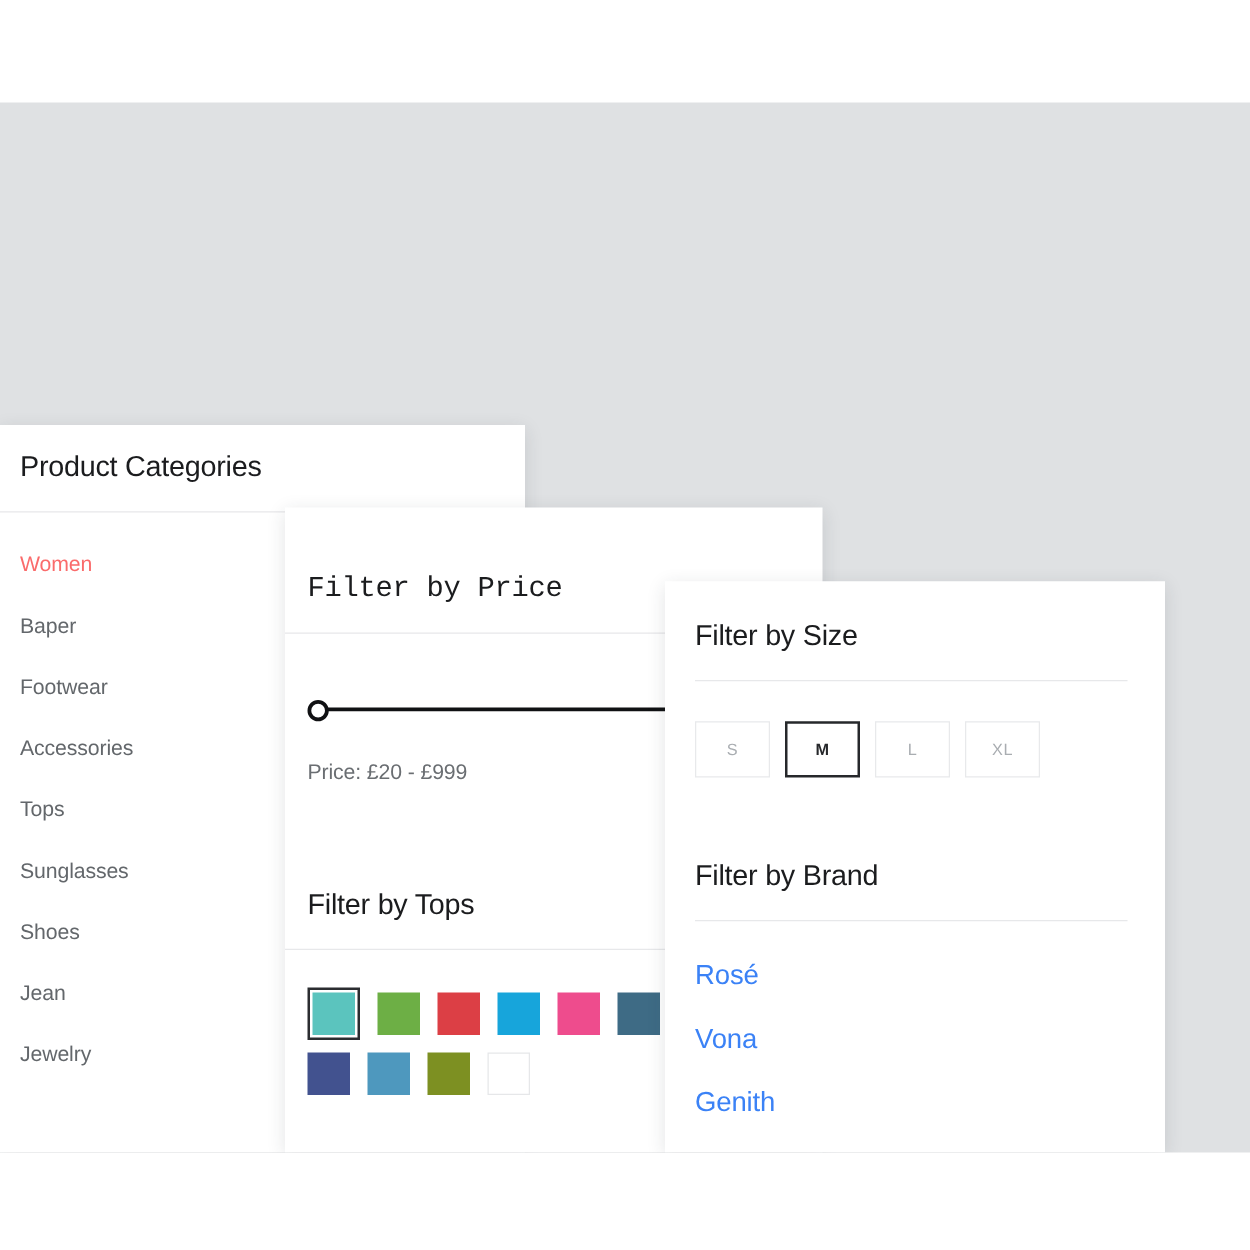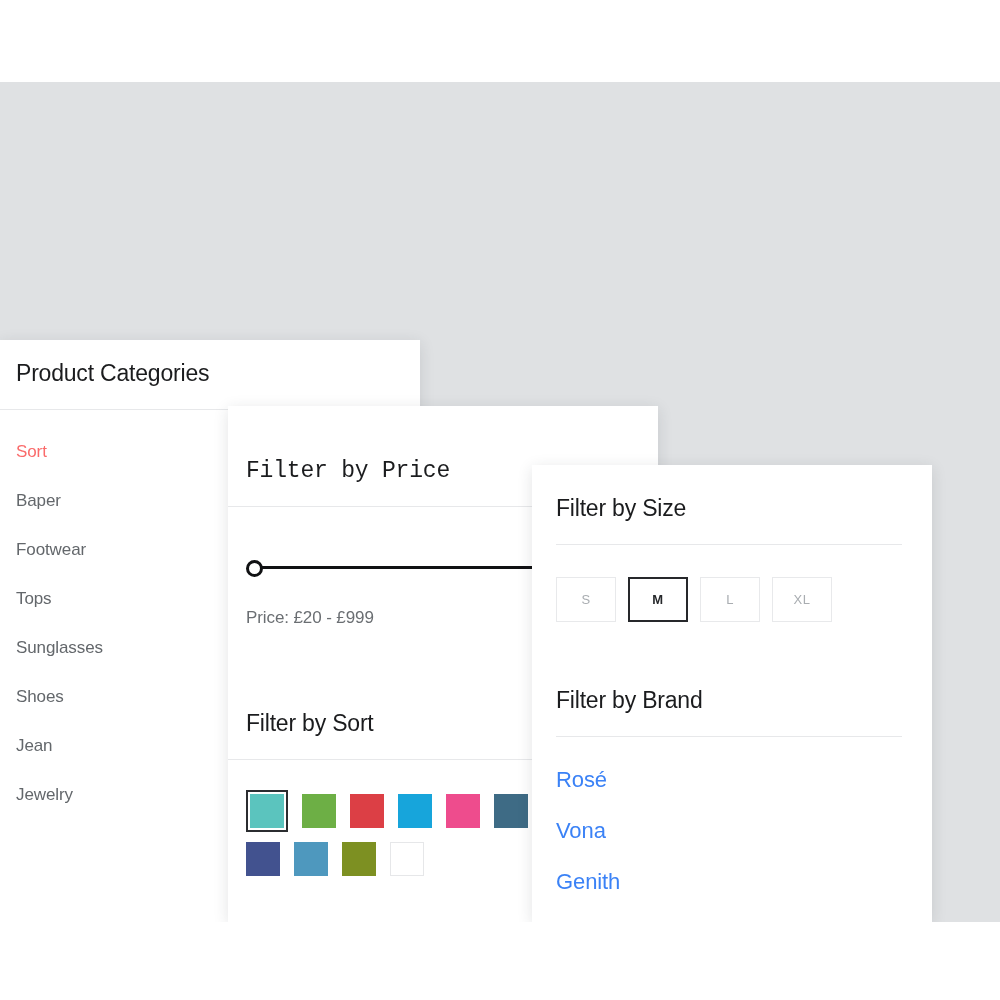--- a/index.html
+++ b/index.html
@@ -253,23 +253,24 @@
 
 <div id="stage">
 
   <div class="panel" id="panel-categories" style="left:0px; top:258px;">
     <div class="pad">
       <h2 class="panel-title" id="cat-title">Product Categories</h2>
     </div>
     <hr class="panel-rule" id="cat-rule">
     <div class="pad">
       <ul id="cat-list">
-        <li class="active" style="color: rgb(250, 107, 107);">Sort</li>
+        <li class="active" style="color: rgb(250, 107, 107);">Women</li>
         <li>Baper</li>
         <li>Footwear</li>
+        <li>Accessories</li>
         <li>Tops</li>
         <li>Sunglasses</li>
         <li>Shoes</li>
         <li>Jean</li>
         <li>Jewelry</li>
 
       </ul>
     </div>
   </div>
 
@@ -278,21 +279,21 @@
       <h2 class="panel-title" id="price-title">Filter by Price</h2>
     </div>
     <hr class="panel-rule">
     <div class="pad">
       <div id="slider-wrap">
         <div id="slider-track"></div>
         <div id="slider-handle" style="left: 0%;"></div>
       </div>
       <div id="price-value">Price: £20 - £999</div>
 
-      <h2 class="panel-title" id="color-title">Filter by Sort</h2>
+      <h2 class="panel-title" id="color-title">Filter by Tops</h2>
     </div>
     <hr class="panel-rule">
     <div class="pad">
       <div id="swatch-grid">
         <div class="swatch-row">
           <div class="swatch-sel">
             <div class="swatch" style="background: rgb(91, 196, 190);"></div>
           </div>
           <div class="swatch" style="background: rgb(109, 175, 69);"></div>
           <div class="swatch" style="background: rgb(220, 63, 69);"></div>

